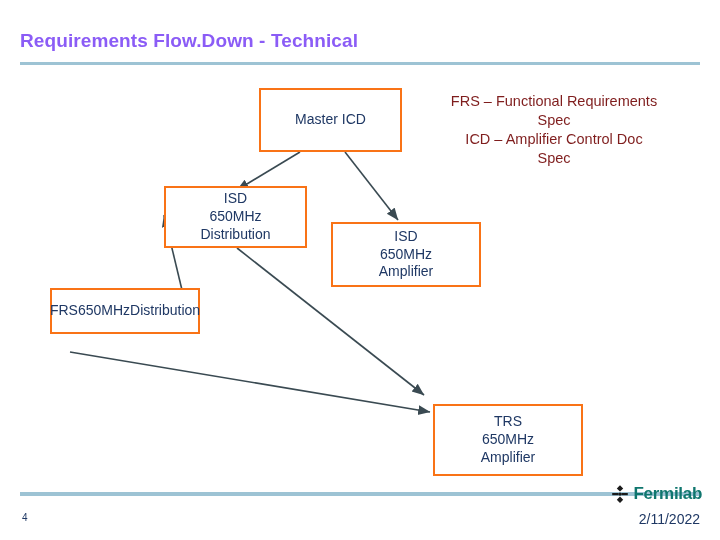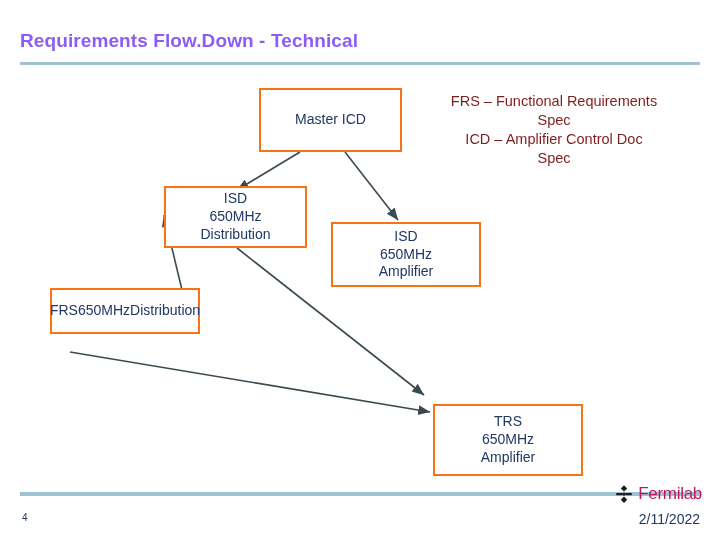--- a/index.html
+++ b/index.html
@@ -96,22 +96,22 @@
   .logo {
     position: absolute;
     right: 18px;
     top: 484px;
     display: flex;
     align-items: center;
     gap: 4px;
   }
   .logo-text {
     font-size: 17px;
-    font-weight: normal;
-    color: #be185d;
+    font-weight: bold;
+    color: #0f766e;
     letter-spacing: -0.3px;
   }
 </style>
 </head>
 <body>
 
 <div class="slide">
 
   <div class="title">Requirements Flow.Down - Technical</div>
   <div class="title-rule"></div>

